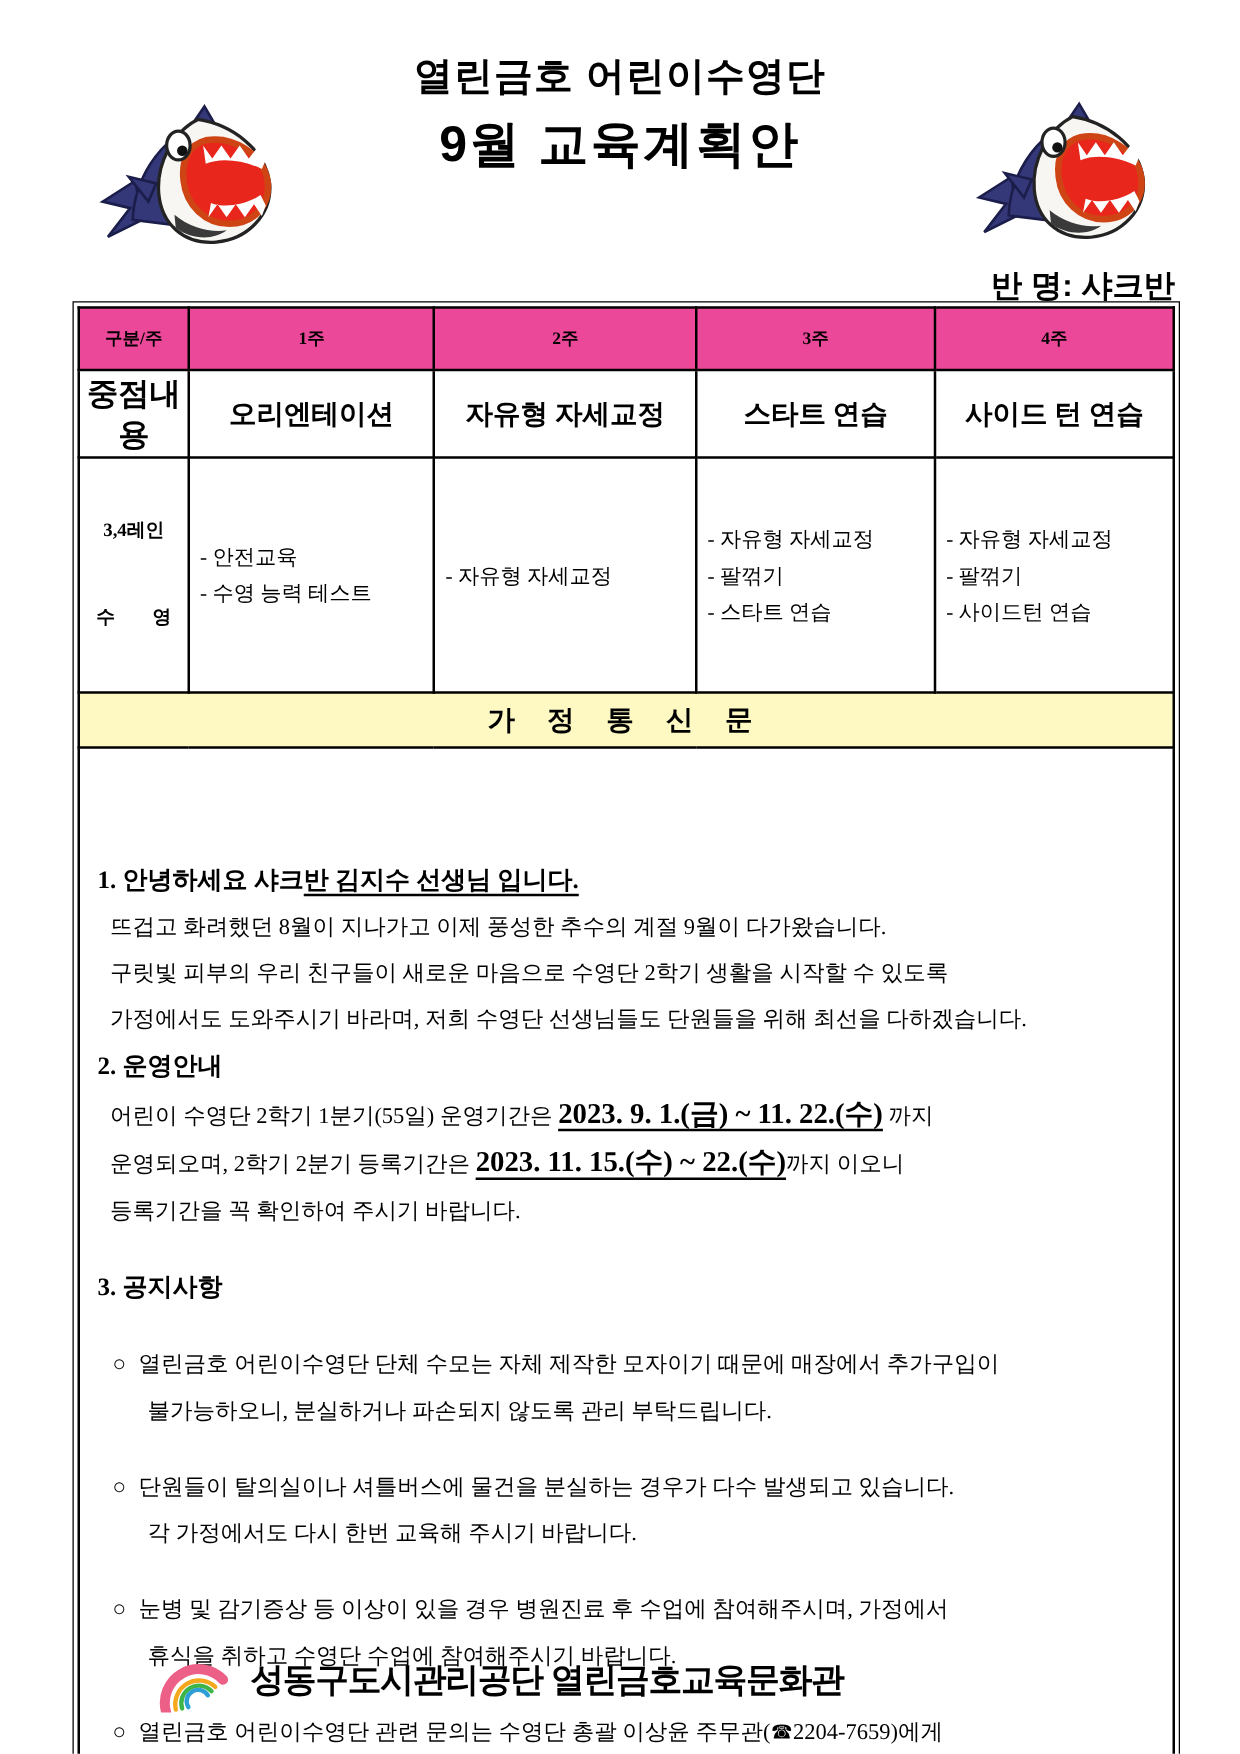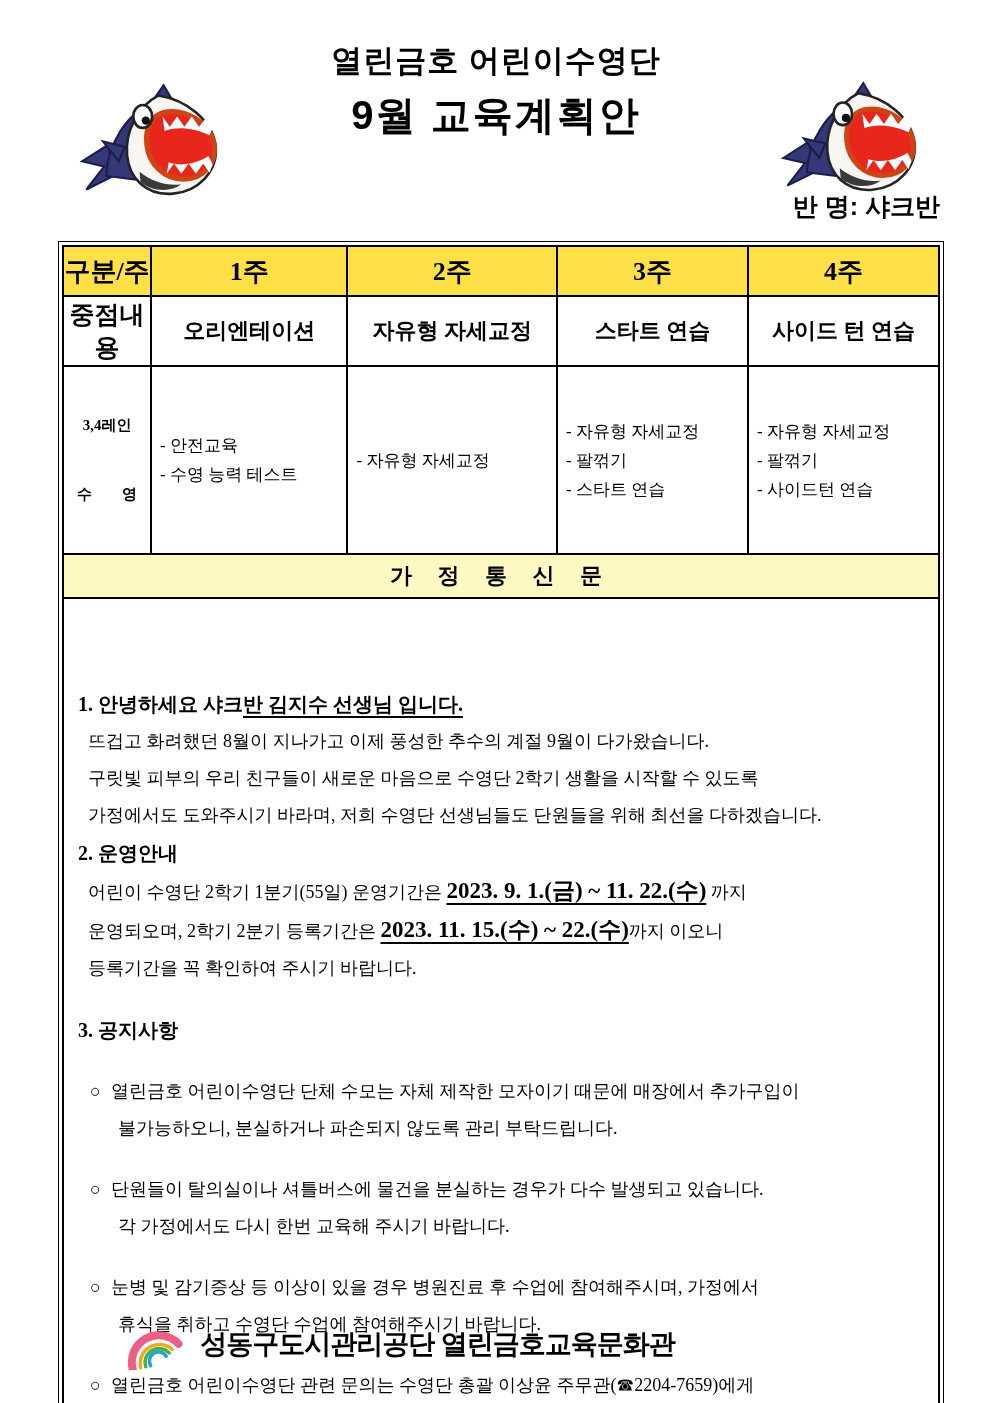--- a/index.html
+++ b/index.html
@@ -19,36 +19,36 @@
   }
   .main-title {
     position:absolute; top:88px; left:0; width:100%;
     text-align:center; font-family:"Liberation Sans","DejaVu Sans",sans-serif;
     font-size:40px; font-weight:bold; letter-spacing:2px;
   }
   .shark { position:absolute; width:168px; height:120px; }
   .shark.left  { left:66px;  top:82px; }
   .shark.right { left:770px; top:80px; width:160px; height:118px; }
   .class-label {
-    position:absolute; top:190px; right:52px;
+    position:absolute; top:212px; right:52px;
     font-family:"Liberation Sans","DejaVu Sans",sans-serif;
     font-size:25px; font-weight:bold;
   }
 
   
   .main-table {
     margin-left:62px; width:878px;
     border-collapse:collapse;
     outline:1px solid #000; outline-offset:3px;
   }
   .main-table td {
     border:2px solid #000; text-align:center; vertical-align:middle;
   }
   tr.head-row td {
-    height:50px; background:#fde047; font-weight:bold; font-size:26px;
+    height:50px; background:#ec4899; font-weight:bold; font-size:14px;
   }
   td.corner { width:88px; font-size:19px; }
   tr.focus-row td { height:70px; font-weight:bold; }
   tr.focus-row td.row-label { font-size:25px; }
   tr.focus-row td.focus-cell { font-size:22px; }
   tr.lane-row td { height:98px; }
   td.lane-label { font-weight:bold; font-size:15px; line-height:1.55; white-space:pre; }
   td.lane-cell { text-align:left; padding:4px 4px 4px 8px; }
   .lane-line { font-size:17px; line-height:29px; white-space:nowrap; }
   tr.banner-row td {

